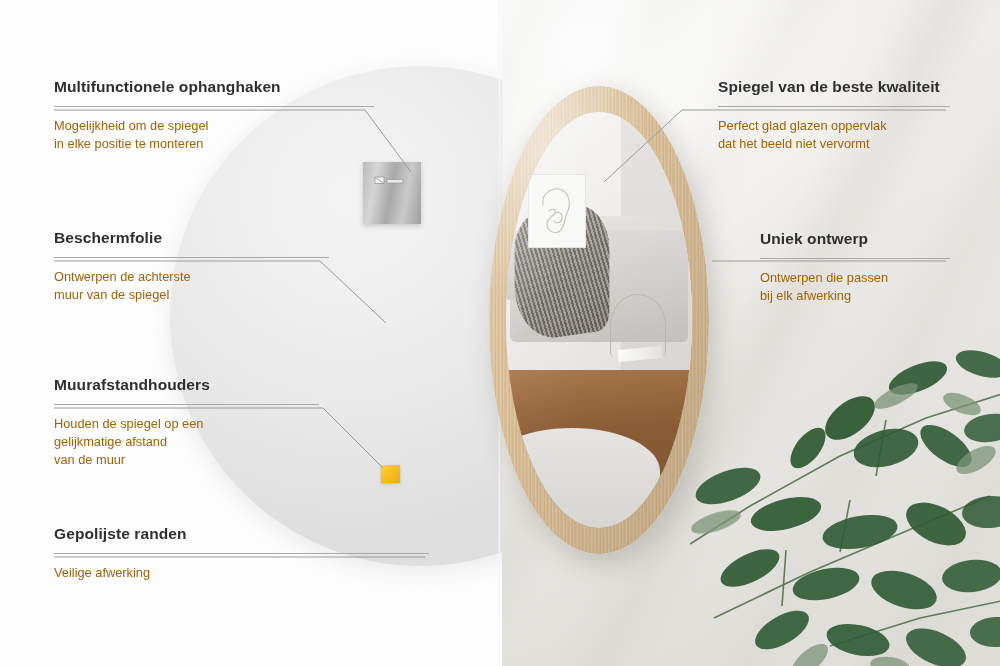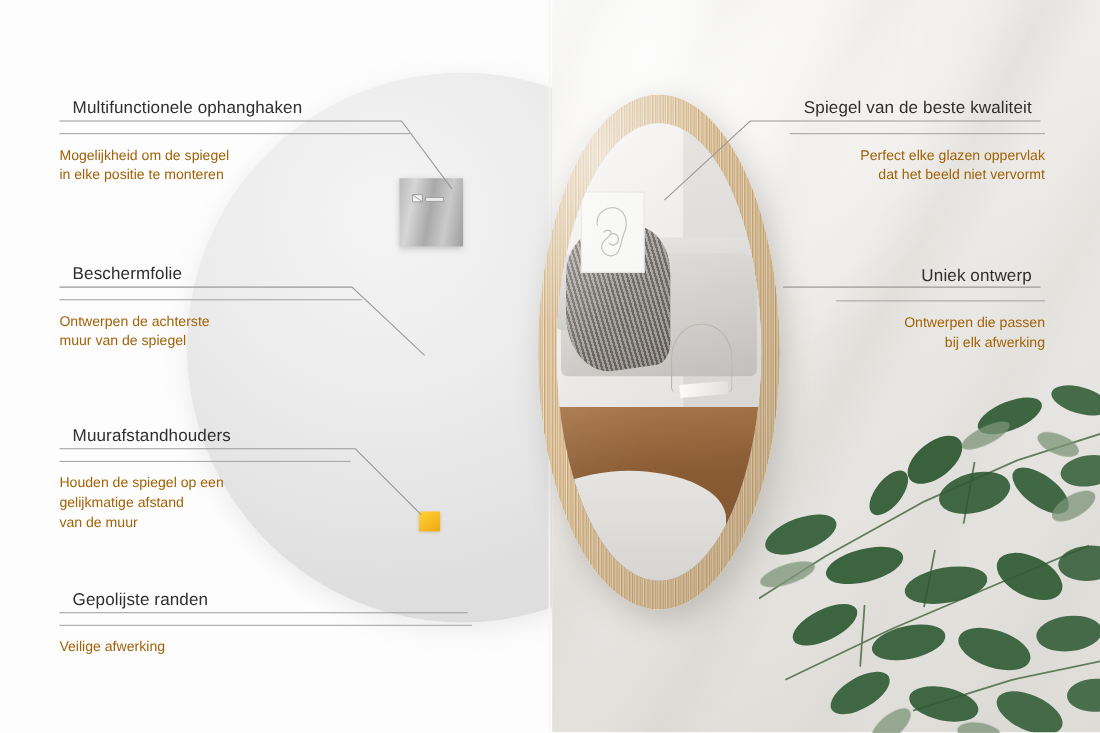--- a/index.html
+++ b/index.html
@@ -143,29 +143,29 @@
     background:linear-gradient(145deg,#ffd23a,#f0a80e);
     box-shadow:0 1px 3px rgba(150,120,10,.35);
   }
 
   
   .leaders{position:absolute;left:0;top:0;width:1000px;height:666px;pointer-events:none;}
 
   
   .cal{position:absolute;}
   .cal h3{
-    margin:12px;font-size:15.5px;font-weight:400;color:#2f2f2f;letter-spacing:.1px;
+    margin:0;font-size:15.5px;font-weight:700;color:#2f2f2f;letter-spacing:.1px;
     line-height:1.2;
   }
   .cal .rule{height:1px;background:#a9a9a9;margin:9px 0 10px 0;}
   .cal p{
     margin:0;font-size:12.8px;line-height:1.42;color:#a16207;font-weight:400;
   }
   .cal.left{left:54px;}
-  .cal.right{text-align:right;}
+  .cal.right{}
   .cal.left .rule{}
   .c1{top:78px;width:320px;}
   .c2{top:229px;width:275px;}
   .c3{top:376px;width:265px;}
   .c4{top:525px;width:375px;}
   .c5{top:78px;left:718px;width:232px;}
   .c6{top:230px;left:760px;width:190px;}
 
   
   .foliage{position:absolute;left:690px;top:300px;width:320px;height:380px;}
@@ -308,21 +308,21 @@
       <span>Houden de spiegel op een</span><br>
       <span>gelijkmatige afstand</span><br>
       <span>van de muur</span>
     </p>
   </div>
 
   <div class="cal right c5">
     <h3>Spiegel van de beste kwaliteit</h3>
     <div class="rule"></div>
     <p>
-      <span>Perfect elke glazen oppervlak</span><br>
+      <span>Perfect glad glazen oppervlak</span><br>
       <span>dat het beeld niet vervormt</span>
     </p>
   </div>
 
   <div class="cal right c6">
     <h3>Uniek ontwerp</h3>
     <div class="rule"></div>
     <p>
       <span>Ontwerpen die passen</span><br>
       <span>bij elk afwerking</span>

